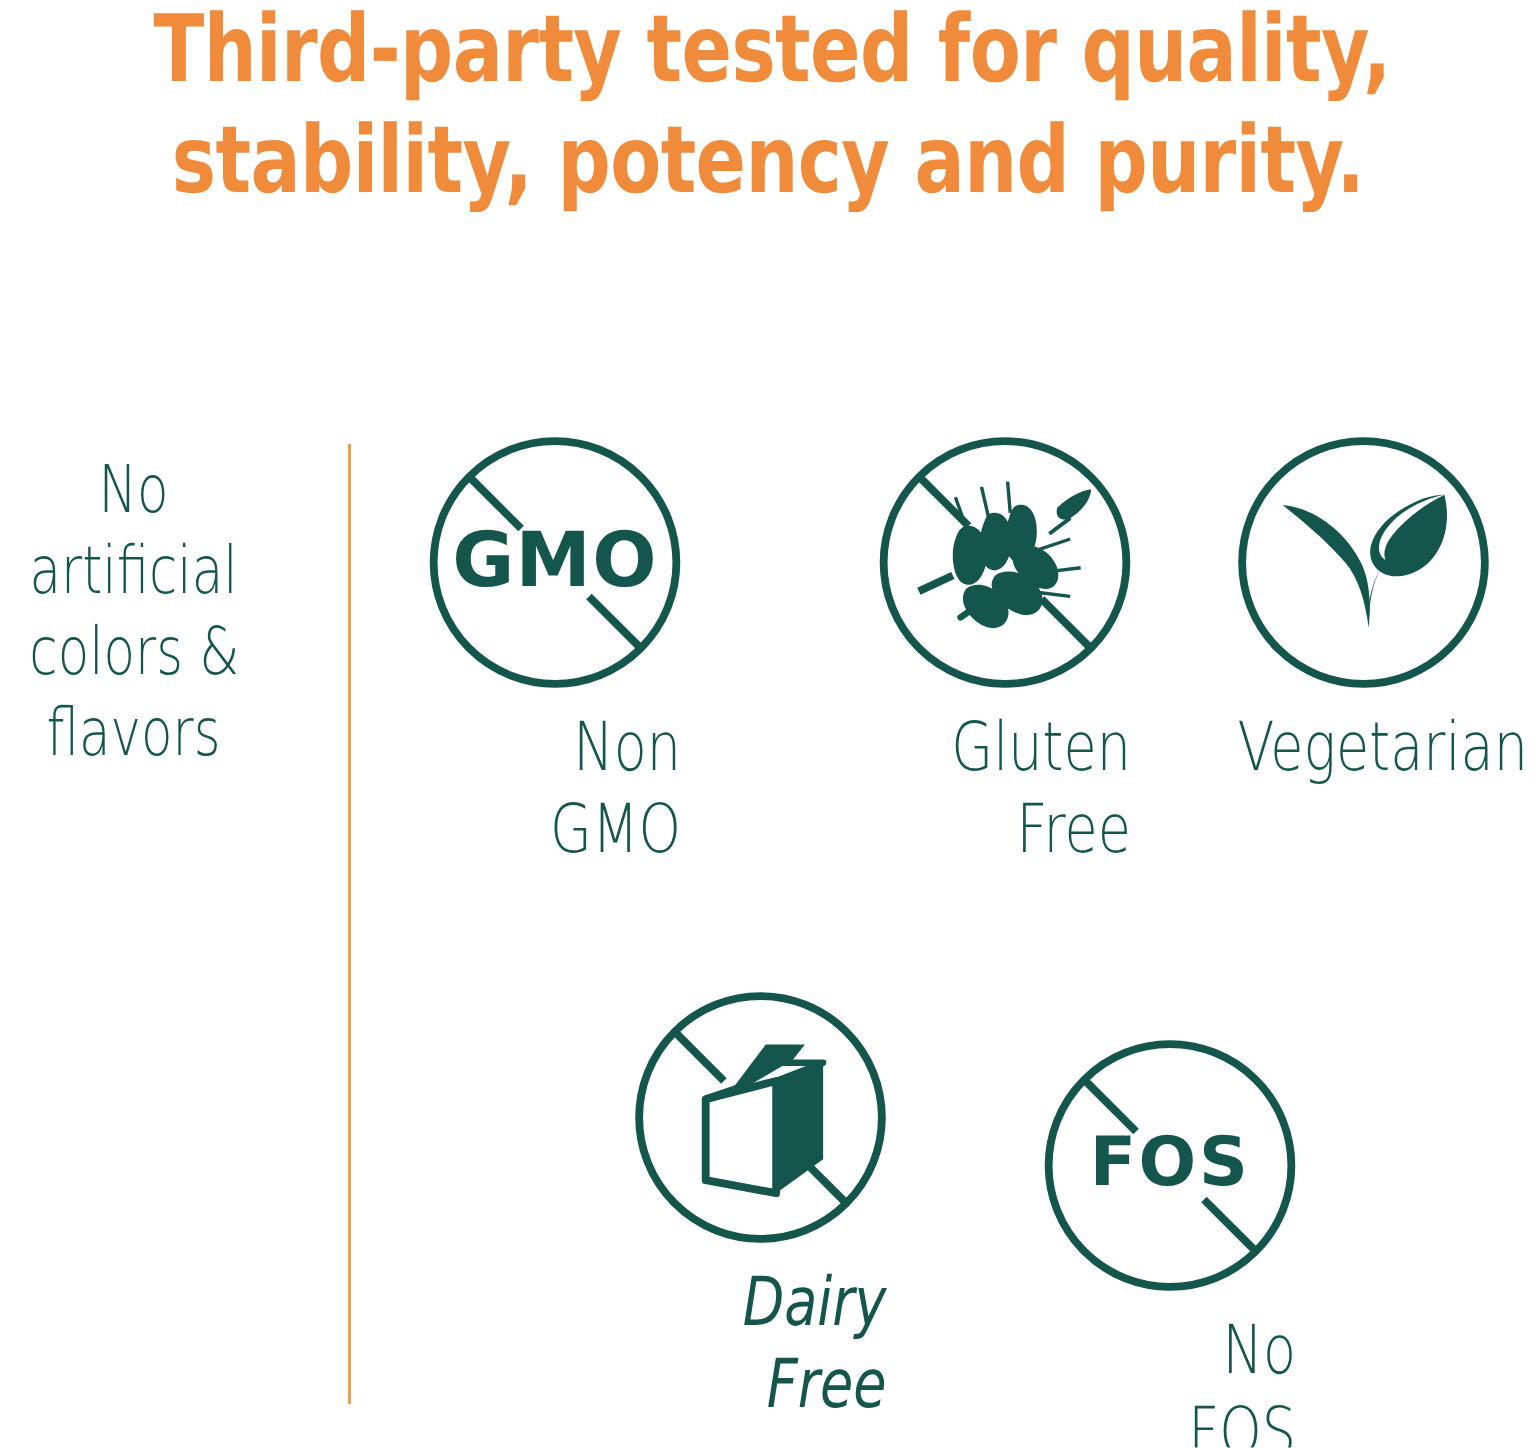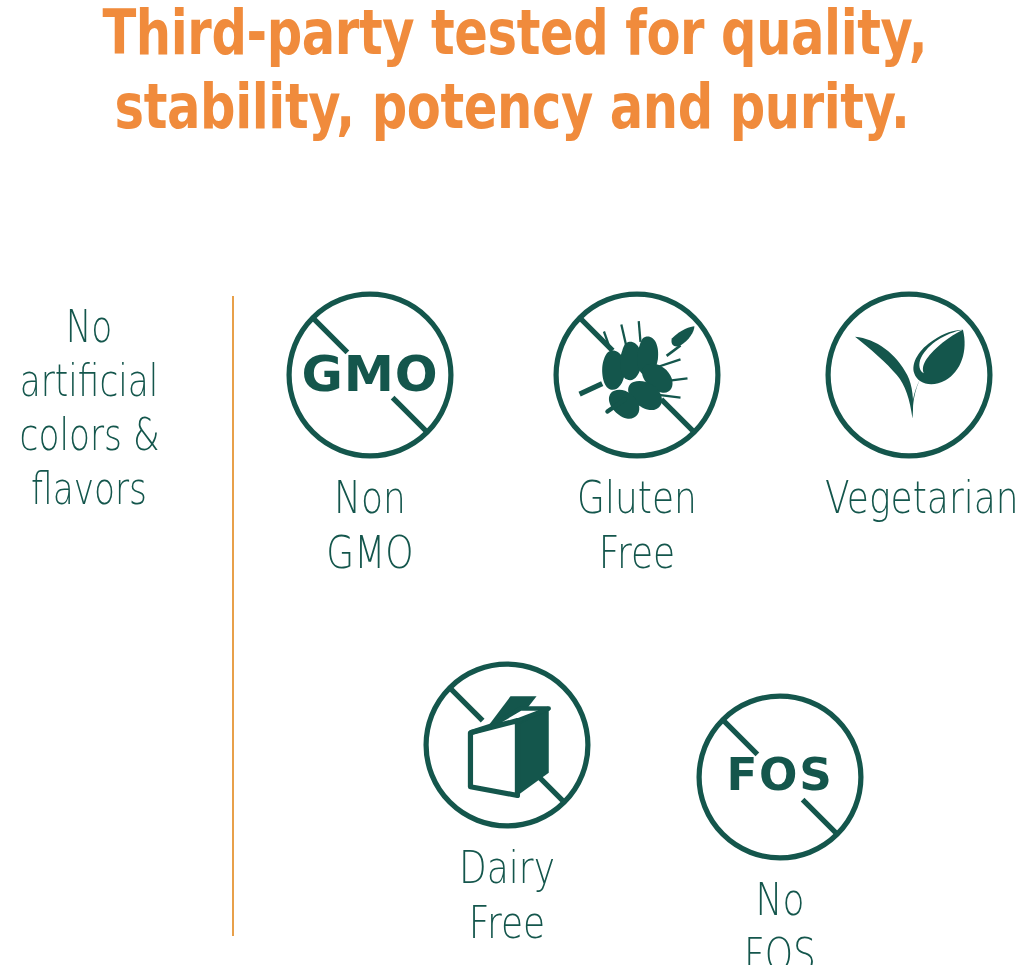--- a/index.html
+++ b/index.html
@@ -58,21 +58,21 @@
     top: 296px;
     width: 2px;
     height: 640px;
     background: #E8A04A;
   }
 
   
   .badge {
     position: absolute;
     width: 210px;
-    text-align: center;
+    text-align: right;
   }
   .badge .circle-wrap {
     width: 174px;
     height: 174px;
     margin: 0 auto;
     display: block;
   }
   .badge .badge-label {
     margin-top: 8px;
     color: #14564C;
@@ -81,23 +81,23 @@
     font-size: 45px;
     line-height: 55px;
     white-space: nowrap;
     transform: scaleX(0.80);
     transform-origin: 50% 0;
   }
   .badge .badge-label span { display: block; }
 
   
   #badge-non-gmo    { left: 265px;  top: 288px; }
-  #badge-gluten     { left: 532px;  top: 288px; }
+  #badge-gluten     { left: 565px;  top: 288px; }
   #badge-vegetarian { left: 804px;  top: 288px; }
-  #badge-dairy      { left: 402px;  top: 658px; }
+  #badge-dairy      { left: 402px;  top: 658px; font-style: italic; }
   #badge-fos        { left: 675px;  top: 690px; }
 
   #badge-vegetarian .badge-label { font-size: 45px; }
 </style>
 </head>
 <body>
 
 <div class="headline">
   <span class="hl-line">Third-party tested for quality,</span>
   <span class="hl-line">stability, potency and purity.</span>

